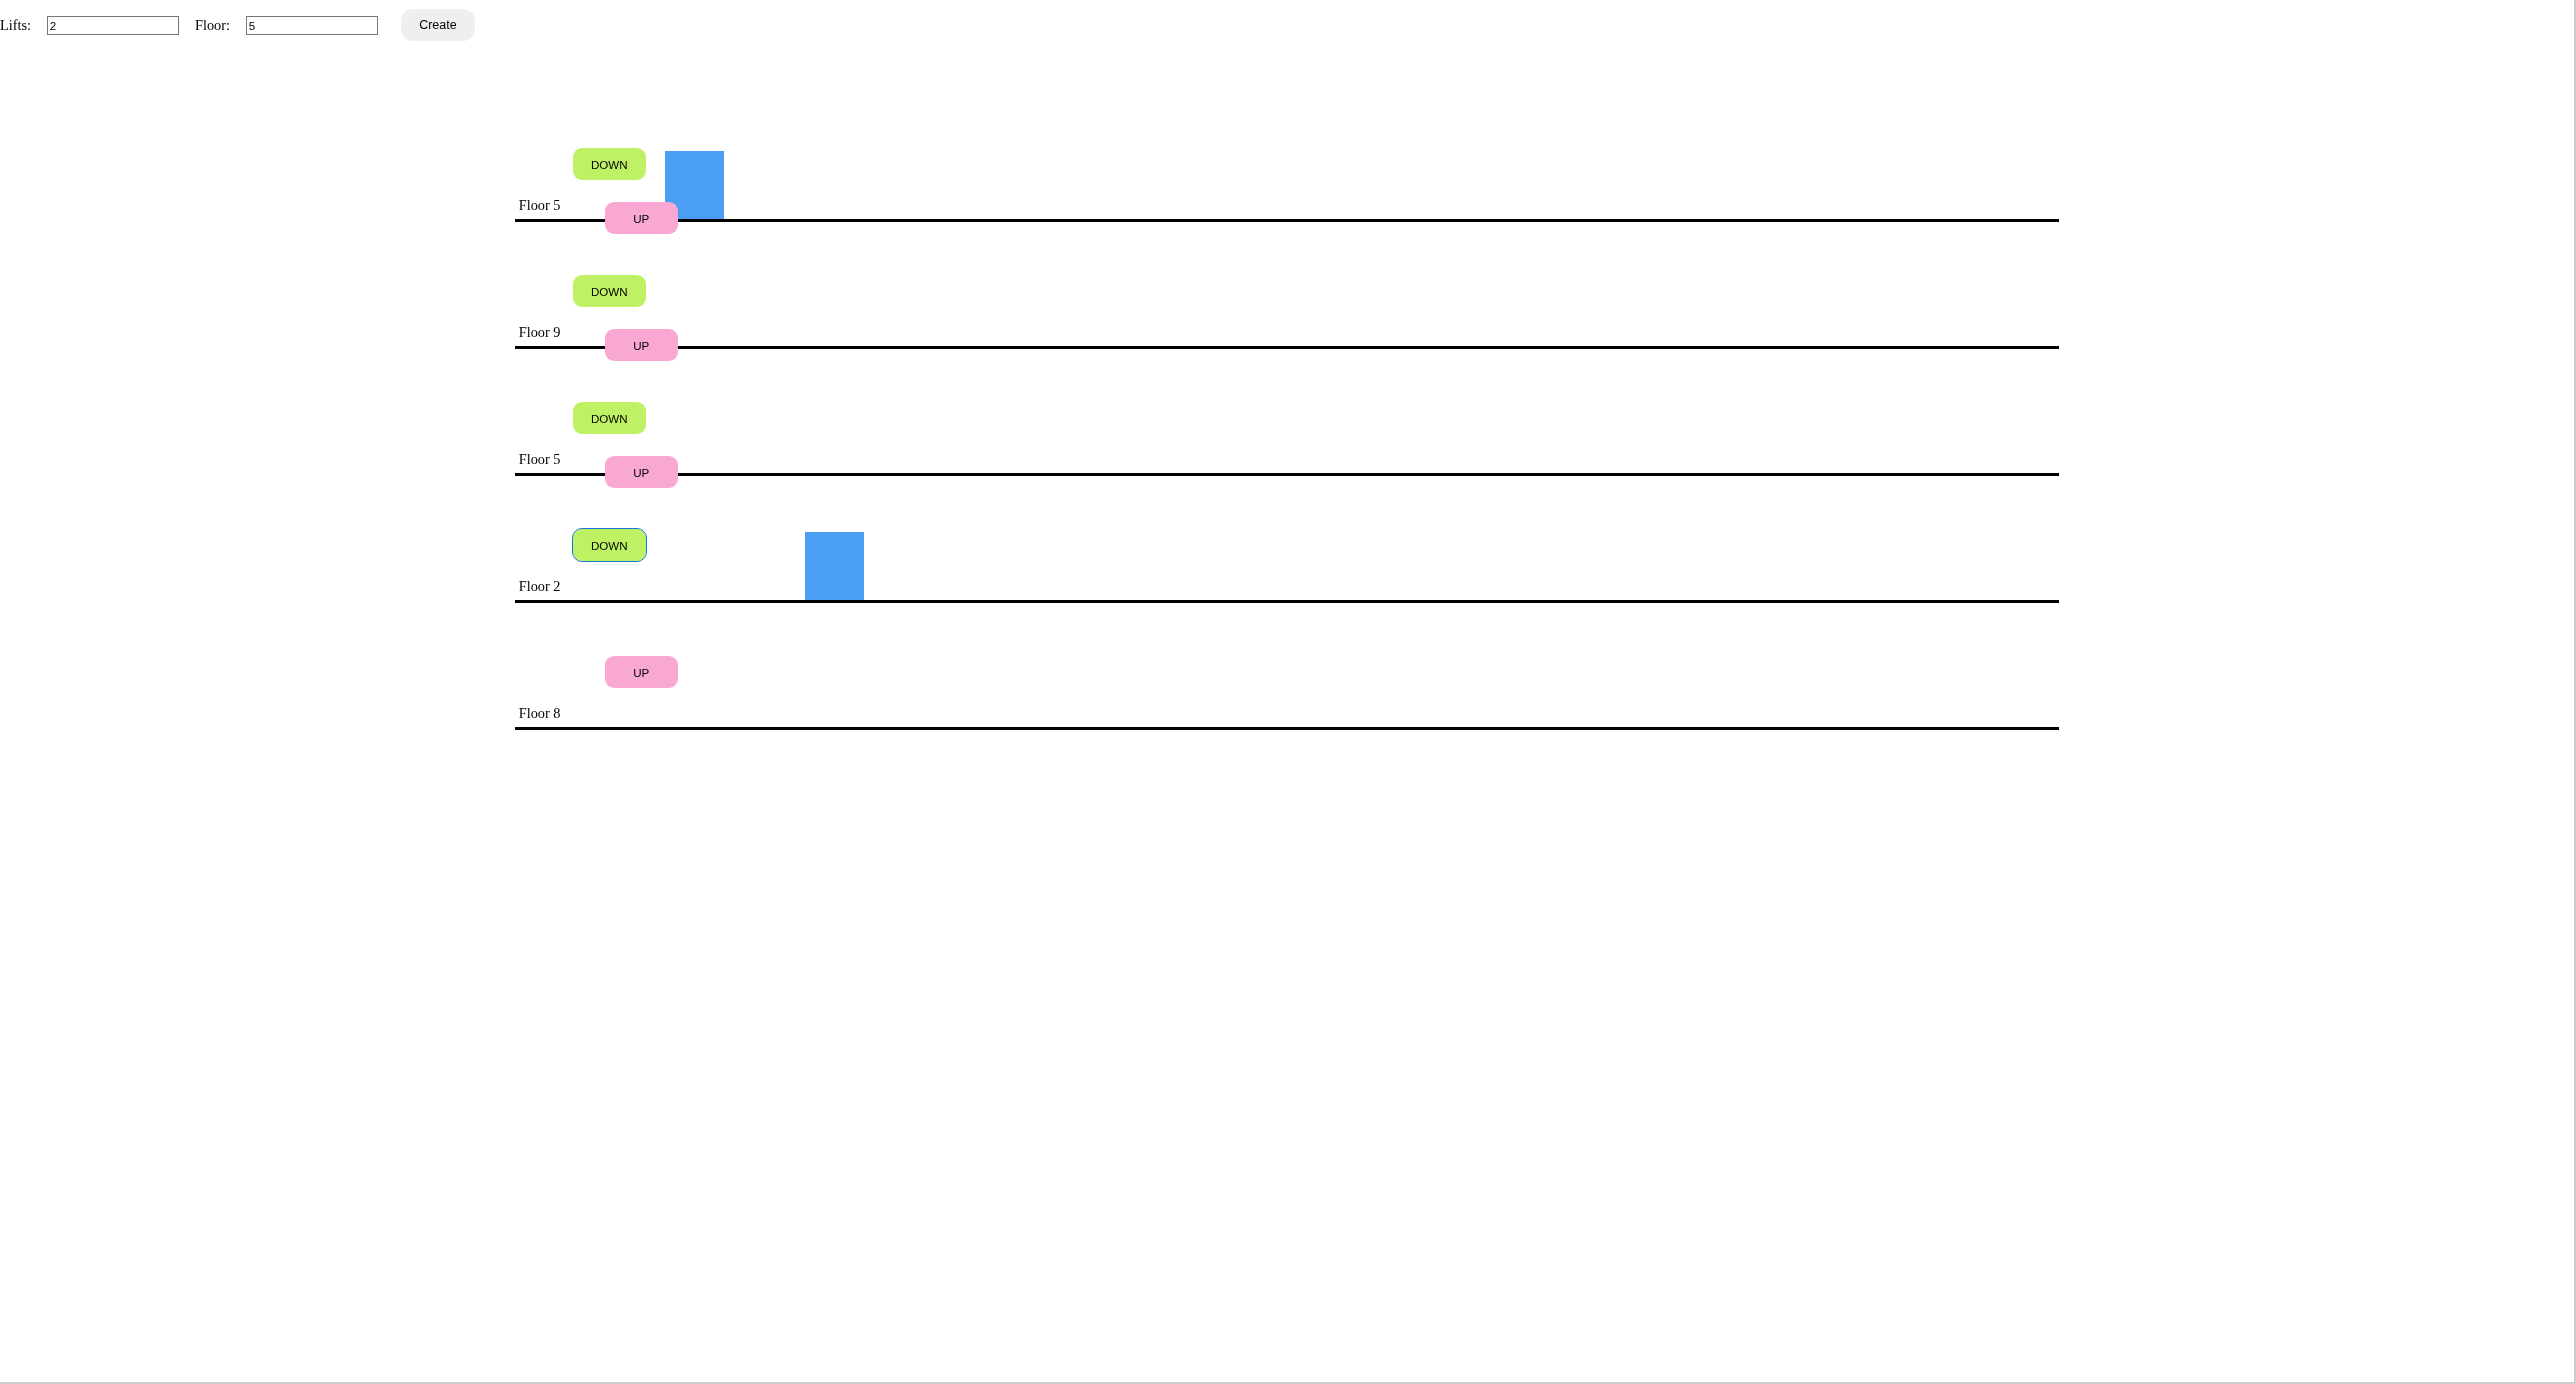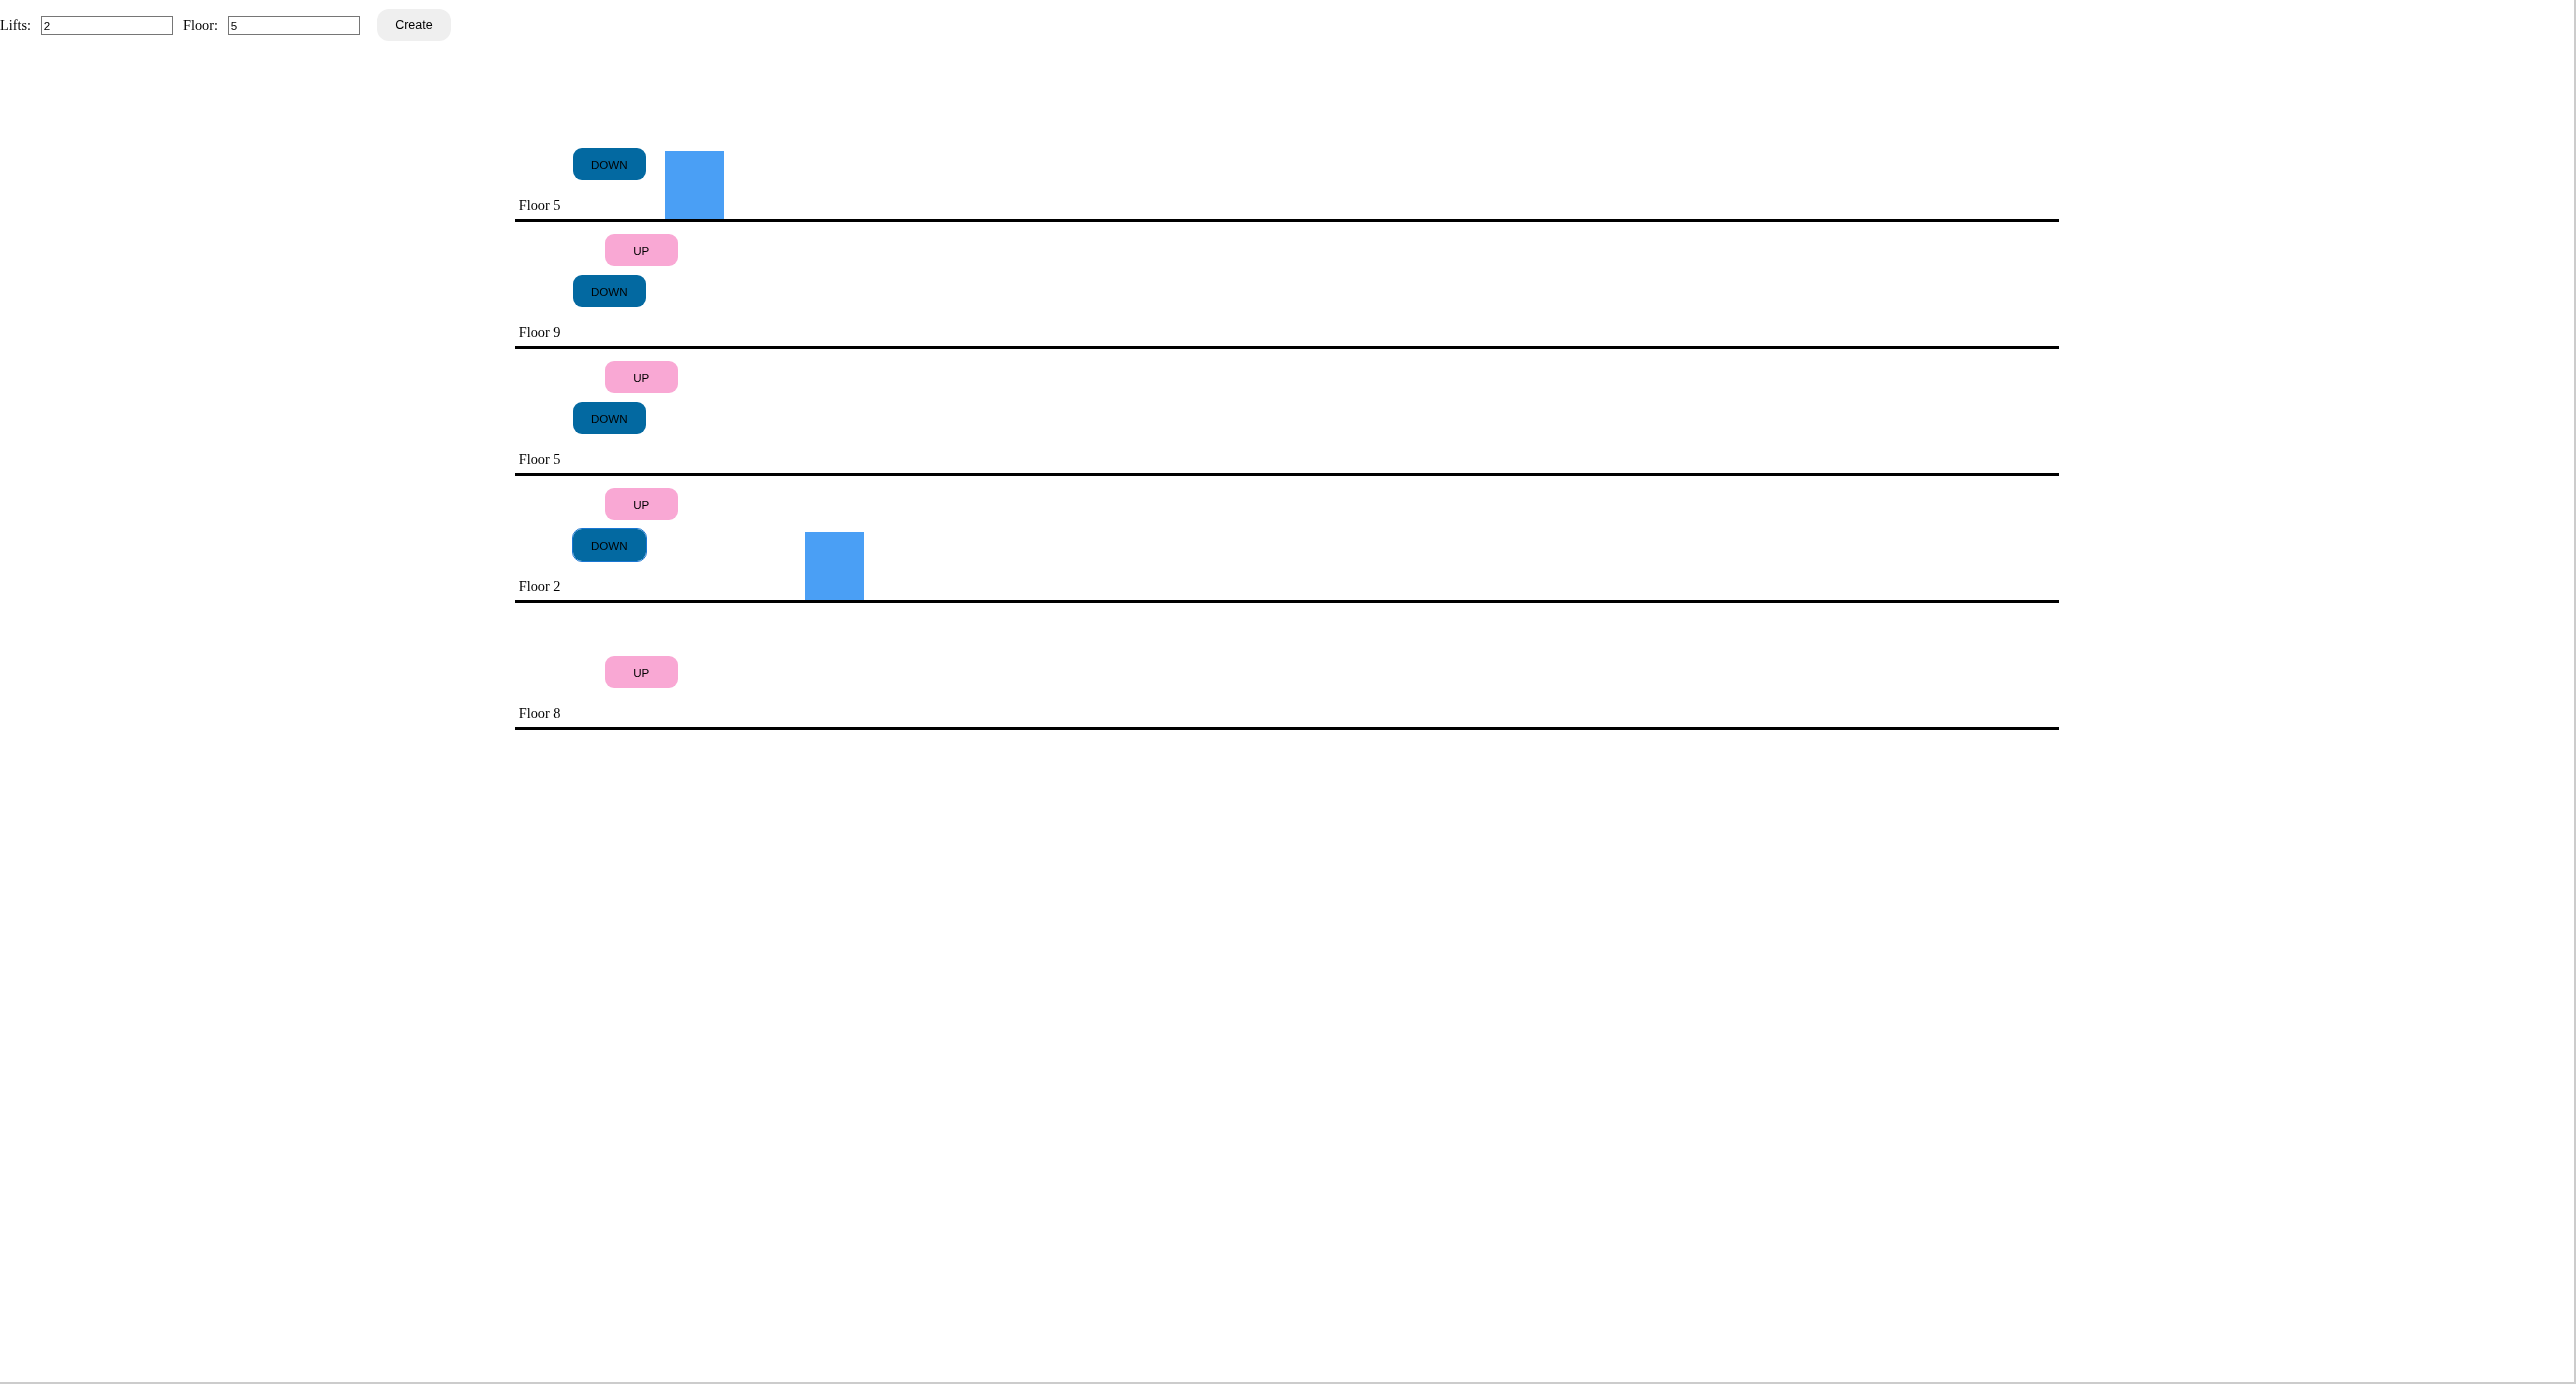--- a/index.html
+++ b/index.html
@@ -12,21 +12,21 @@
       font-size: 14.3px;
       background: #fff;
       border-right: 2.7px solid #ccc;
       border-bottom: 2.7px solid #ccc;
       min-height: 100vh;
     }
     .controls {
       padding: 9px 0 0 0;
       display: flex;
       align-items: center;
-      gap: 10px;
+      gap: 16px;
     }
     .controls label {
       font-size: 14.3px;
     }
     .controls input {
       width: 132px;
       height: 19px;
       font-size: 11.6px;
       padding: 0.9px 1.8px;
       border: 0.9px solid #767676;
@@ -76,22 +76,23 @@
       display: flex;
       align-items: center;
       justify-content: center;
     }
     .btn-up {
       background: #f9a8d4;
       color: #000;
       margin-left: 32px;
     }
     .btn-down {
-      background: #0369a1;
+      background: #bef264;
       color: #000;
+      margin-top: 32px;
     }
     .btn-focus {
       outline: 1.8px solid #1976d2;
       outline-offset: 0;
     }
     .lift {
       position: absolute;
       width: 59px;
       height: 68px;
       background: #4a9ff5;

